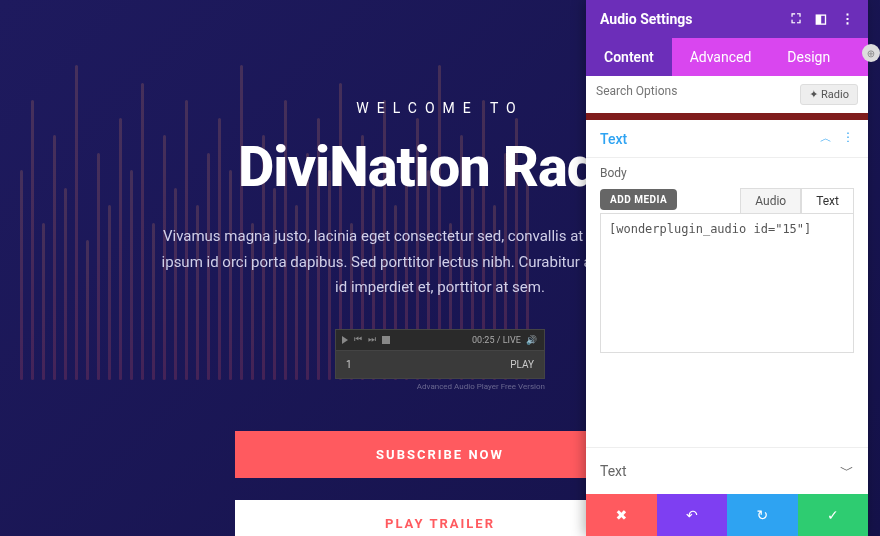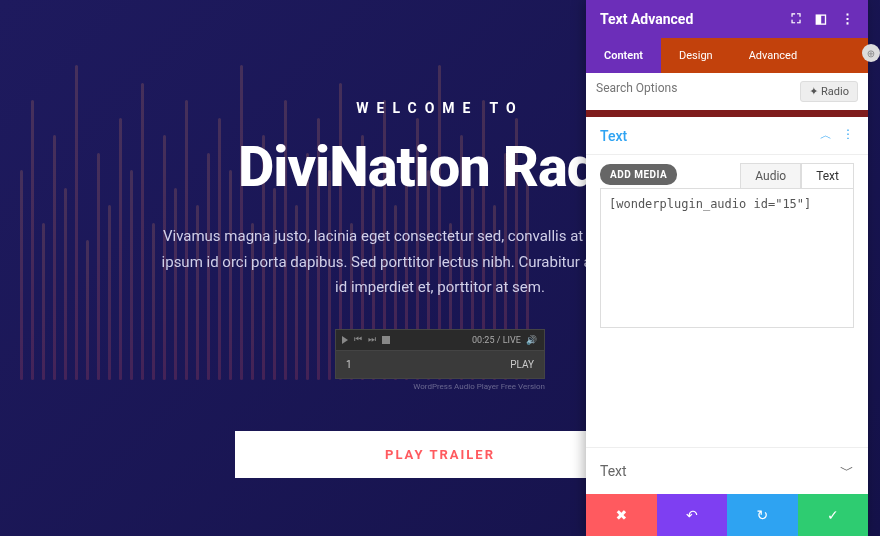--- a/index.html
+++ b/index.html
@@ -1,49 +1,49 @@
 <!DOCTYPE html>
 <html><head>
 <meta charset="utf-8">
 <style>
 *{margin:0;padding:0;box-sizing:border-box;font-family:-apple-system,BlinkMacSystemFont,"Segoe UI",Roboto,sans-serif}
 body{width:880px;height:536px;overflow:hidden;position:relative;background:#1a1654}
 .page{position:absolute;inset:0;background:linear-gradient(135deg,#1e1a5e 0%,#15124a 100%);color:#fff;padding:40px 60px 0}
 .bars{position:absolute;top:30px;left:20px;width:95%;height:350px;display:flex;align-items:flex-end;gap:8px;opacity:.18;z-index:0}
 .bars span{width:3px;background:linear-gradient(to top,#ff5a5f,#ff9a5f);border-radius:2px}
 .content{position:relative;z-index:1;text-align:center;max-width:580px;margin:0 auto}
-.welcome{font-size:14px;letter-spacing:8px;font-weight:700;margin-top:60px;margin-bottom:18px}
+.welcome{font-size:14px;letter-spacing:8px;font-weight:400;margin-top:60px;margin-bottom:18px}
 .title{font-size:56px;font-weight:800;margin-bottom:24px;letter-spacing:-1px}
 .desc{font-size:15px;line-height:1.7;color:#d0cfe8;margin-bottom:28px;padding:0 10px}
 .player{width:210px;margin:0 auto 40px}
 .player-top{background:#2a2a2a;height:22px;display:flex;align-items:center;padding:0 6px;gap:6px;font-size:9px;color:#aaa;border:1px solid #444}
 .player-top .tri{width:0;height:0;border-left:6px solid #888;border-top:4px solid transparent;border-bottom:4px solid transparent}
 .player-top .ico{width:8px;height:8px;background:#888}
 .player-top .time{margin-left:auto}
 .player-bot{background:#3a3a3a;height:28px;display:flex;align-items:center;padding:0 10px;font-size:10px;color:#ccc;border:1px solid #444;border-top:none}
 .player-bot .live{margin-left:auto}
 .player-cap{font-size:8px;color:#6a6890;text-align:right;margin-top:3px}
 .btn{display:block;width:410px;margin:0 auto 22px;padding:16px 0;font-size:13px;font-weight:700;letter-spacing:2px;border:none;cursor:pointer}
 .btn-sub{background:#ff5a5f;color:#fff}
 .btn-play{background:#fff;color:#ff5a5f}
 .panel{position:absolute;top:0;right:12px;width:282px;height:100%;background:#fff;box-shadow:-2px 0 12px rgba(0,0,0,.3);display:flex;flex-direction:column;z-index:10}
 .p-head{background:#6c2eb9;color:#fff;padding:11px 14px;display:flex;align-items:center;font-weight:700;font-size:14px}
 .p-head .icons{margin-left:auto;display:flex;gap:14px;font-size:13px}
-.p-tabs{background:#c2410c;display:flex;color:#fff;font-size:11px}
+.p-tabs{background:#d946ef;display:flex;color:#fff;font-size:14px}
 .p-tabs div{padding:11px 18px;cursor:pointer}
 .p-tabs .active{background:#6c2eb9;font-weight:600}
 .p-search{display:flex;align-items:flex-start;padding:8px 10px;border-bottom:7px solid #7f1d1d}
 .p-search input{border:none;outline:none;font-size:12px;color:#888;flex:1}
 .p-filter{background:#eee;border:1px solid #ddd;padding:3px 8px;font-size:11px;border-radius:3px;cursor:pointer;color:#555}
 .p-section{padding:10px 14px;border-bottom:1px solid #eee}
 .p-sec-head{display:flex;align-items:center;color:#2ea3f2;font-size:14px;font-weight:500}
 .p-sec-head .acts{margin-left:auto;display:flex;gap:10px;font-size:12px}
 .p-body{padding:8px 14px 14px}
 .p-body-label{font-size:12px;color:#666;margin-bottom:8px}
-.addmedia{background:#666;color:#fff;font-size:10px;font-weight:700;padding:5px 10px;border:none;border-radius:10px;cursor:pointer;letter-spacing:.5px}
+.addmedia{background:#666;color:#fff;font-size:10px;font-weight:700;padding:5px 10px;border:none;border-radius:4px;cursor:pointer;letter-spacing:.5px}
 .ed-tabs{display:flex;justify-content:flex-end;margin-top:-22px;margin-bottom:0}
 .ed-tabs div{padding:5px 14px;font-size:12px;cursor:pointer;background:#f5f5f5;border:1px solid #ddd;color:#555}
 .ed-tabs .active{background:#fff;border-bottom-color:#fff;color:#333}
 .ed-area{width:100%;height:140px;border:1px solid #ddd;border-top:1px solid #ddd;margin-top:-1px;padding:8px;font-size:12px;font-family:monospace;resize:none;outline:none;color:#555}
 .p-link{padding:14px;display:flex;align-items:center;color:#666;font-size:14px;border-top:1px solid #eee;margin-top:auto;cursor:pointer}
 .p-link .chev{margin-left:auto}
 .p-actions{display:flex;height:42px;margin-top:0}
 .p-actions div{flex:1;display:flex;align-items:center;justify-content:center;color:#fff;font-size:14px;cursor:pointer}
 .a-del{background:#ff5a5f}.a-undo{background:#7e3ff2}.a-redo{background:#2ea3f2}.a-ok{background:#2ecc71}
 .round-icon{position:absolute;right:0;top:44px;width:18px;height:18px;background:#ddd;border-radius:50%;z-index:11;display:flex;align-items:center;justify-content:center;font-size:10px;color:#888}
@@ -111,54 +111,56 @@
         <span style="font-size:9px;color:#888">⏮</span>
         <span style="font-size:9px;color:#888">⏭</span>
         <span class="ico"></span>
         <span class="time">00:25 / LIVE</span>
         <span style="color:#888">🔊</span>
       </div>
       <div class="player-bot">
         <span>1</span>
         <span class="live">PLAY</span>
       </div>
-      <div class="player-cap">WordPress Audio Player Free Version</div>
+      <div class="player-cap">Advanced Audio Player Free Version</div>
     </div>
+    <button class="btn btn-sub">SUBSCRIBE NOW</button>
     <button class="btn btn-play">PLAY TRAILER</button>
   </div>
 </div>
 
 <div class="panel">
   <div class="p-head">
-    <span>Text Advanced</span>
+    <span>Audio Settings</span>
     <div class="icons">
       <span>⛶</span>
       <span>◧</span>
       <span>⋮</span>
     </div>
   </div>
   <div class="p-tabs">
     <div class="active">Content</div>
+    <div>Advanced</div>
     <div>Design</div>
-    <div>Advanced</div>
   </div>
   <div class="p-search">
     <input placeholder="Search Options" style="">
     <div class="p-filter">✦ <span>Radio</span></div>
   </div>
   <div class="p-section">
     <div class="p-sec-head">
       <span>Text</span>
       <div class="acts">
         <span style="color:#2ea3f2">︿</span>
         <span style="color:#2ea3f2">⋮</span>
       </div>
     </div>
   </div>
   <div class="p-body">
+    <div class="p-body-label">Body</div>
     <button class="addmedia">ADD MEDIA</button>
     <div class="ed-tabs">
       <div>Audio</div>
       <div class="active">Text</div>
     </div>
     <textarea class="ed-area" style="">[wonderplugin_audio id="15"]</textarea>
   </div>
   <div class="p-link">
     <span>Text</span>
     <span class="chev">﹀</span>

